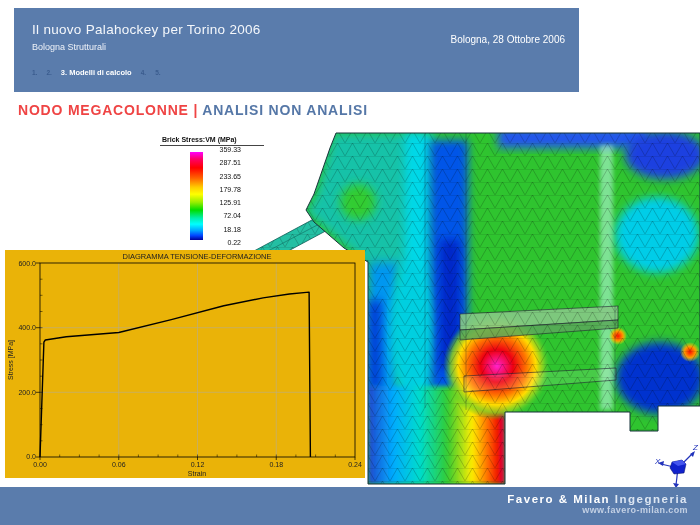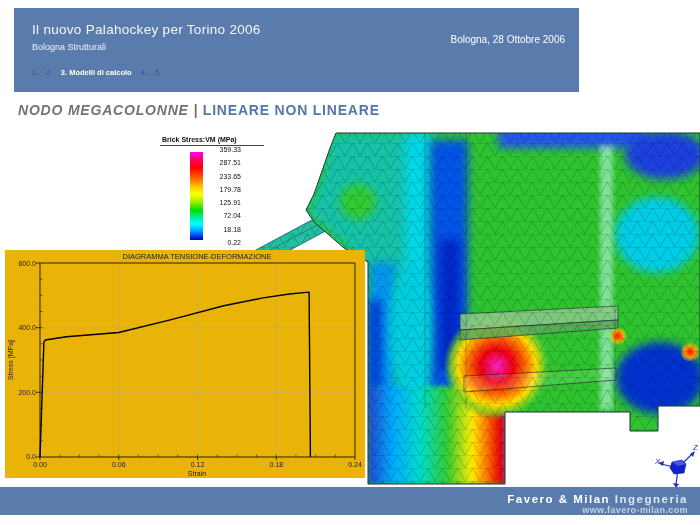--- a/index.html
+++ b/index.html
@@ -9,39 +9,39 @@
   
   .header{position:absolute;left:14px;top:8px;width:565px;height:84px;background:#5a7cac;}
   .hdr-title{position:absolute;left:18px;top:14px;color:#f4f7fb;font-size:13.5px;letter-spacing:.3px;}
   .hdr-sub{position:absolute;left:18px;top:34px;color:#eef2f8;font-size:9px;}
   .hdr-date{position:absolute;right:14px;top:26px;color:#ffffff;font-size:10px;font-weight:normal;}
   .hdr-nav{position:absolute;left:18px;top:60px;display:flex;align-items:baseline;gap:9px;}
   .nav-dim{color:#3b5c8e;font-size:6.5px;font-weight:bold;}
   .nav-active{color:#ffffff;font-size:7.5px;font-weight:bold;}
   
   .page-title{position:absolute;left:18px;top:102px;font-size:14px;font-weight:bold;letter-spacing:.8px;white-space:nowrap;}
-  .pt-black{color:#737373;font-style:italic;}
+  .pt-black{color:#ef4444;}
   .pt-blue{color:#5577a7;}
   
   .legend{position:absolute;left:160px;top:136px;width:112px;}
   .legend-title{font-size:7px;font-weight:bold;color:#111;padding-left:2px;border-bottom:1px solid #444;
                 padding-bottom:2px;width:104px;}
   .legend-bar{position:absolute;left:30px;top:16px;width:13px;height:88px;
       background:linear-gradient(180deg,#ff00ff 0%,#ff0066 8%,#ff0000 18%,#ff6600 30%,#ffcc00 40%,
       #ffff00 48%,#99ee00 57%,#00dd00 66%,#00eeaa 75%,#00ffff 82%,#00aaff 89%,#0044ff 95%,#000099 100%);}
   .legend-vals{position:absolute;left:47px;top:10px;width:34px;height:101px;display:flex;
                flex-direction:column;justify-content:space-between;text-align:right;}
   .legend-vals span{font-size:7px;color:#111;line-height:8px;}
   
   .chart-panel{position:absolute;left:5px;top:250px;width:360px;height:228px;background:#eab308;}
   .chart-panel svg text{font-family:"Liberation Sans",sans-serif;fill:#222;}
   
   .mesh-wrap{position:absolute;left:230px;top:128px;width:470px;height:362px;}
   
-  .footer{position:absolute;left:0;top:487px;width:700px;height:28px;background:#5a7cac;
+  .footer{position:absolute;left:0;top:487px;width:700px;height:38px;background:#5a7cac;
           text-align:right;padding:6px 12px 4px 0;}
   .ftr-line1{font-size:11.5px;font-weight:bold;letter-spacing:1.5px;white-space:nowrap;}
   .ftr-company{color:#ffffff;}
   .ftr-division{color:#dde6f2;}
   .ftr-url{font-size:9px;font-weight:bold;letter-spacing:.4px;color:#c3d0e4;margin-top:0;}
 </style>
 </head>
 <body>
 
 <div id="slide">
@@ -183,21 +183,21 @@
       <text x="271.25" y="217" font-size="7" text-anchor="middle">0.18</text>
       <text x="350" y="217" font-size="7" text-anchor="middle">0.24</text>
 
       <text x="192" y="226" font-size="7" text-anchor="middle">Strain</text>
       <text x="8" y="110" font-size="7" text-anchor="middle" transform="rotate(-90 8 110)">Stress [MPa]</text>
     </svg>
   </div>
 
   <div class="page-title">
     <span class="pt-black">NODO MEGACOLONNE |</span>
-    <span class="pt-blue">LINEARE NON LINEARE</span>
+    <span class="pt-blue">ANALISI NON ANALISI</span>
   </div>
 
   <div class="header">
     <div class="hdr-title">Il nuovo Palahockey per Torino 2006</div>
     <div class="hdr-sub">Bologna Strutturali</div>
     <div class="hdr-date">Bologna, 28 Ottobre 2006</div>
     <div class="hdr-nav">
       <span class="nav-dim">1.</span>
       <span class="nav-dim">2.</span>
       <span class="nav-active">3. Modelli di calcolo</span>

